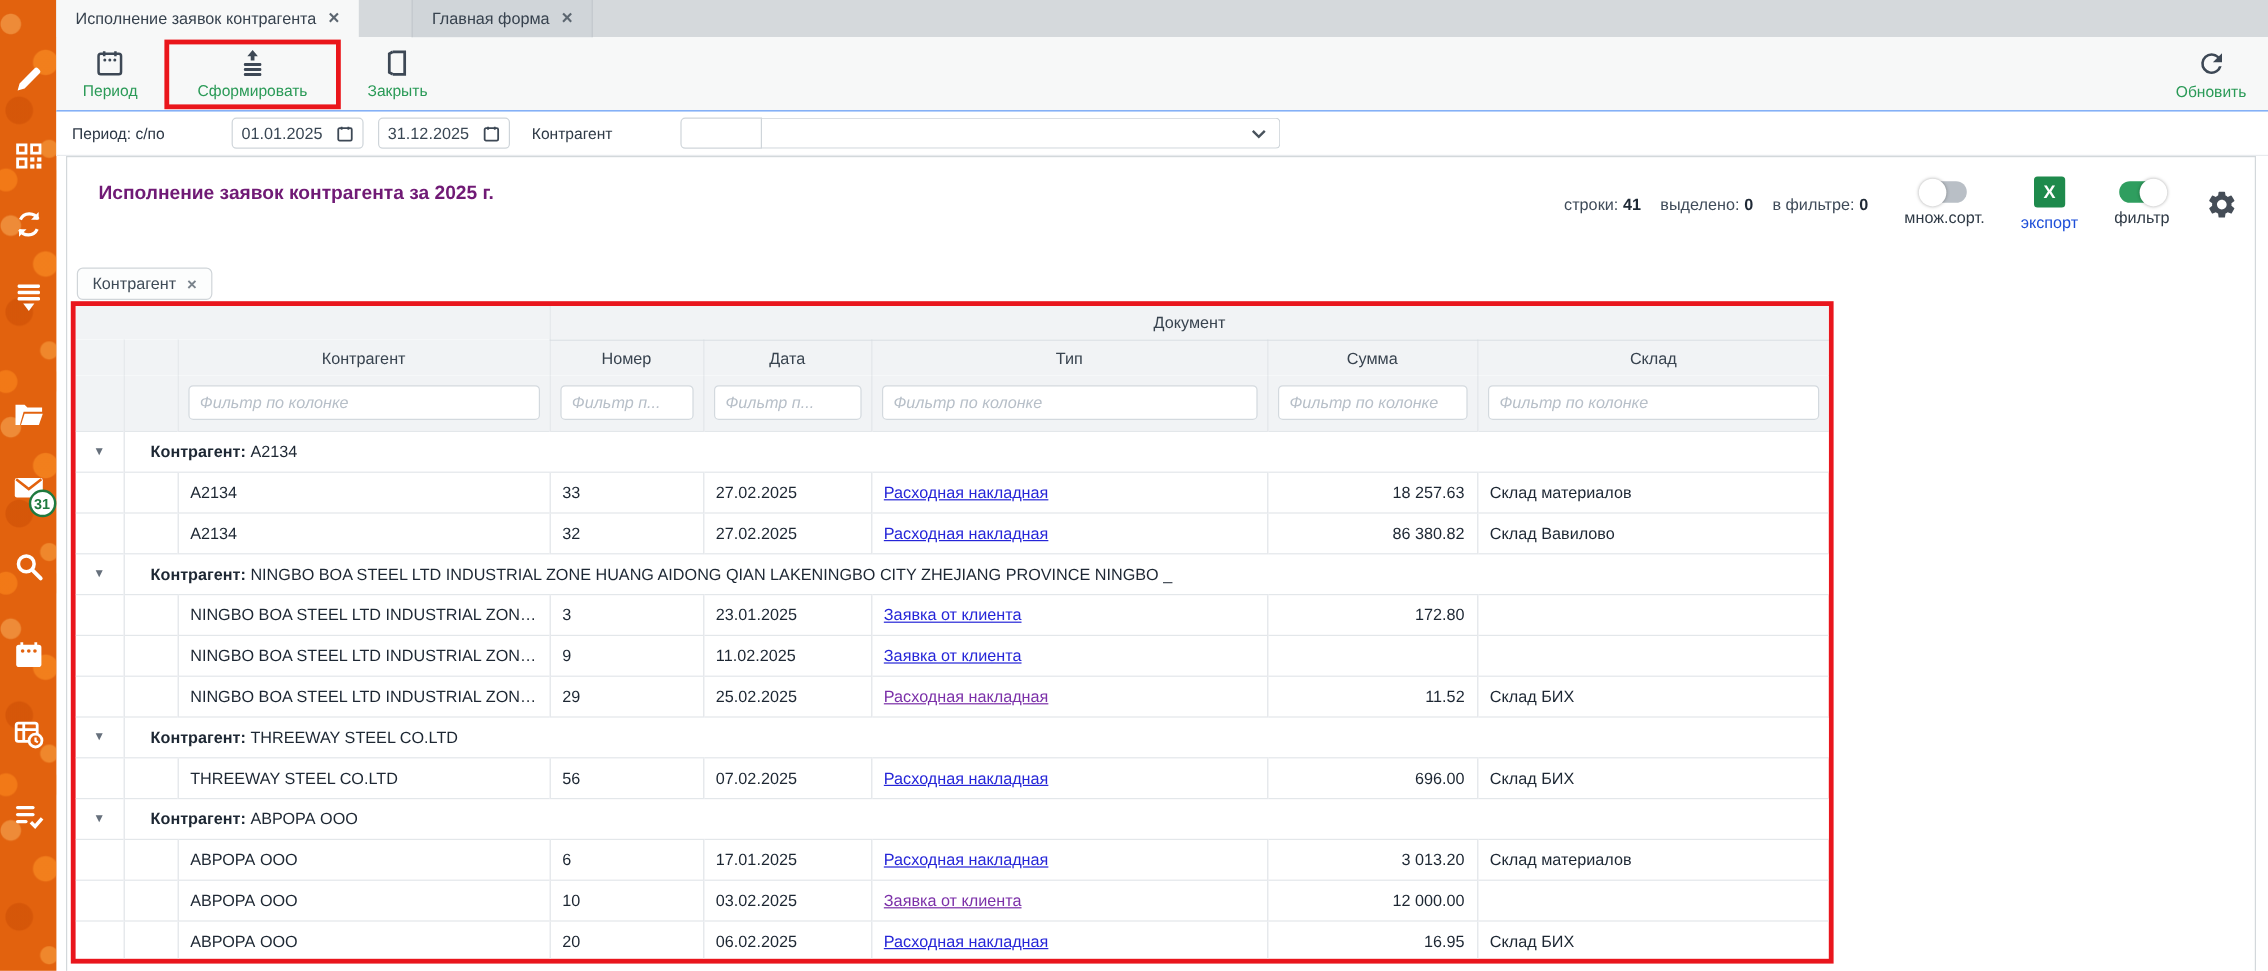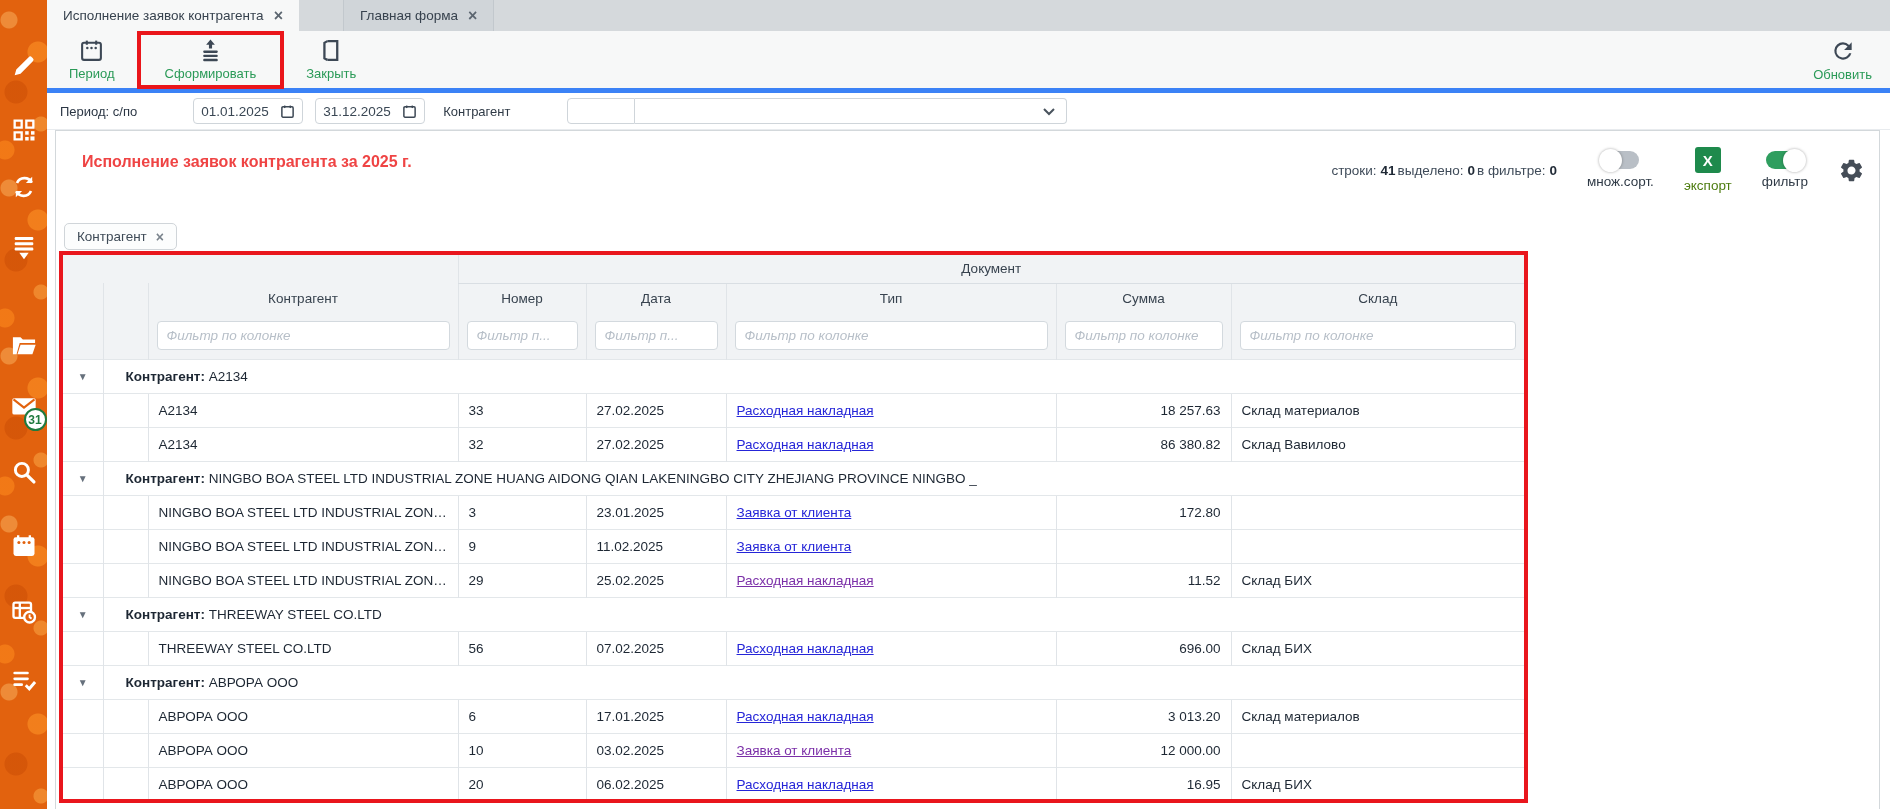--- a/index.html
+++ b/index.html
@@ -25,47 +25,47 @@
   .main { position:absolute; left:47px; top:0; width:1843px; height:809px; }
 
   
   .tabbar { height:31px; background:#d5d9dc; display:flex; align-items:stretch;gap:44px; }
   .tab { display:flex; align-items:center; gap:10px; padding:0 16px; font-size:13.5px; color:#37424e; cursor:pointer; }
   .tab.active { background:#f7f8f8; }
   .tab.inactive { background:#d0d5d9; border-left:1px solid #c2c8cd; border-right:1px solid #c2c8cd; }
   .tab .x { font-weight:700; font-size:16px; color:#5c6670; line-height:1; }
 
   
-  .toolbar { height:62px; background:#f7f8f8; border-bottom:5px solid #3b82f6;
+  .toolbar { height:62px; background:#f7f8f8; border-bottom:1px solid #3b82f6;
     display:flex; align-items:center; }
   .tbtn { display:flex; flex-direction:column; align-items:center; gap:3px; cursor:pointer; }
   .tbtn .lbl { font-size:13px; color:#2a9a57; }
   .hl-red { border:4px solid #ea161b; padding:3px 24px 4px; margin:0 8px; }
   .toolbar .left { display:flex; align-items:center; margin-left:22px; gap:14px; }
   .toolbar .right { margin-left:auto; margin-right:18px; }
 
   
   .filterbar { height:37px; background:#fff; border-bottom:1px solid #e8ebee;
     display:flex; align-items:center; font-size:13px; }
   .flabel { font-weight:400; color:#2b3644; }
   .datebox { display:flex; align-items:center; justify-content:space-between; width:110px; height:26px;
     border:1px solid #cfd5da; border-radius:4px; padding:0 7px; color:#3a4754; font-size:13.5px; background:#fff; cursor:text; }
   .smallbox { width:68px; height:26px; border:1px solid #cfd5da; border-radius:4px 0 0 4px; background:#fff; }
   .combo { display:flex; align-items:center; justify-content:flex-end; width:432px; height:26px;
     border:1px solid #cfd5da; border-left:none; border-radius:0 4px 4px 0; padding:0 10px; background:#fff; cursor:pointer; }
 
   
   .panel { position:absolute; left:8px; top:130px; width:1825px; height:679px;
     background:#fff; border:1px solid #d3d8db; border-bottom:none; }
-  .title { position:absolute; left:26px; top:22px; font-size:16px; font-weight:bold; color:#ef4444; }
+  .title { position:absolute; left:26px; top:22px; font-size:16px; font-weight:bold; color:#701a75; }
   .statsbar { position:absolute; right:14px; top:16px; display:flex; align-items:center; gap:30px; }
-  .stats { font-size:13.5px; color:#3f4b59; display:flex; gap:2px; align-items:center; }
+  .stats { font-size:13.5px; color:#3f4b59; display:flex; gap:16px; align-items:center; }
   .stats b { color:#1f2935; margin-left:4px; }
   .ctrl { display:flex; flex-direction:column; align-items:center; gap:5px; font-size:13.5px; color:#2f3a46; cursor:pointer; }
-  .ctrl .green { color:#4d7c0f; }
+  .ctrl .green { color:#1d4ed8; }
   .toggle { width:38px; height:18px; border-radius:9px; background:#b9bfc6; position:relative; }
   .toggle .knob { position:absolute; top:-2.5px; width:23px; height:23px; border-radius:50%;
     background:#fff; box-shadow:0 0 3px rgba(0,0,0,.35); }
   .toggle.off .knob { left:-2px; }
   .toggle.on { background:#2f9e5f; } .toggle.on .knob { right:-2px; }
   .xlicon { width:26px; height:26px; background:#1e8a4c; border-radius:3px; color:#fff;
     font-weight:bold; font-size:15px; display:flex; align-items:center; justify-content:center; }
   .chip { position:absolute; left:8px; top:92px; height:27px; display:flex; align-items:center; gap:9px;
     border:1px solid #d0d5d9; border-radius:5px; background:#fcfdfd; padding:0 12px;
     font-size:13.5px; color:#3f4b57; cursor:pointer; }

